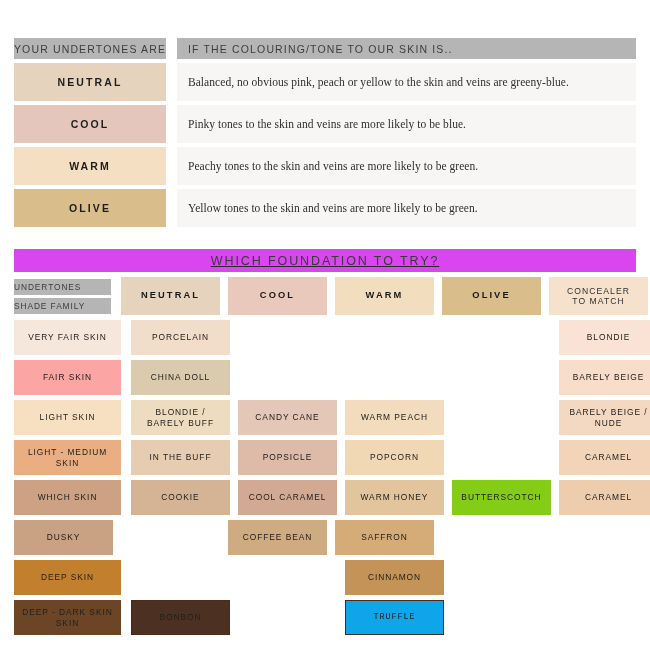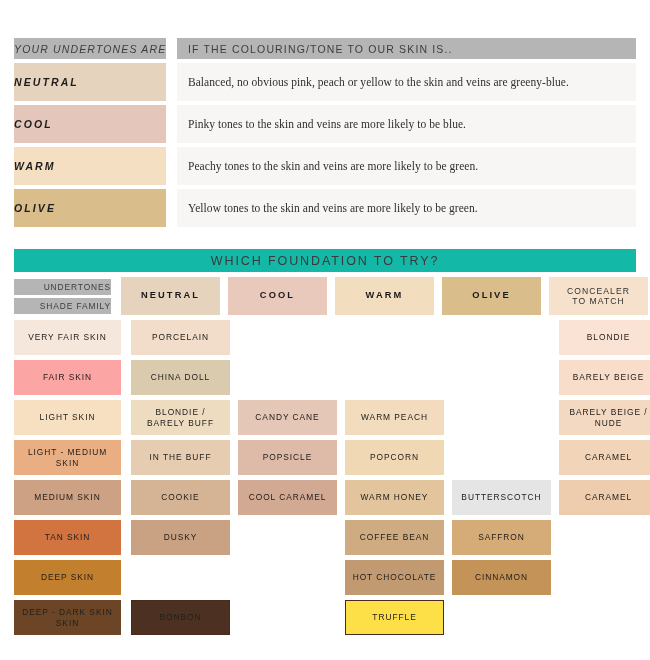--- a/index.html
+++ b/index.html
@@ -31,22 +31,22 @@
   .ut-row {
     display: flex;
     align-items: stretch;
     margin-bottom: 4px;
   }
   .ut-left {
     width: 152px;
     flex: 0 0 152px;
     display: flex;
     align-items: center;
+    justify-content: center;
     box-sizing: border-box;
-    font-style: italic;
   }
   .ut-right {
     flex: 1 1 auto;
     margin-left: 11px;
     display: flex;
     align-items: center;
     box-sizing: border-box;
     padding-left: 11px;
   }
   .ut-head-left, .ut-head-right {
@@ -140,21 +140,21 @@
     display: flex;
     flex-direction: column;
     justify-content: center;
     gap: 3px;
   }
   .head-stack .chip {
     background: #b5b5b5;
     height: 16px;
     display: flex;
     align-items: center;
-    justify-content: flex-end;
+    justify-content: flex-start;
   }
   .head-stack .chip span {
     font-size: 8.4px;
     letter-spacing: 0.9px;
     color: #3c3c3c;
     white-space: nowrap;
   }
   .fhead-cell span {
     font-weight: bold;
     font-size: 9.3px;
@@ -217,21 +217,21 @@
       <div class="ut-left ut-body-left" style="background: rgb(217, 189, 139);">
         <span>OLIVE</span>
       </div>
       <div class="ut-right ut-body-right">
         <span>Yellow tones to the skin and veins are more likely to be green.</span>
       </div>
     </div>
 
   </div>
 
-  <div class="section-banner" style="background: #14b8a6;">
+  <div class="section-banner" style="background: #d946ef; text-decoration: underline;">
     <span>WHICH FOUNDATION TO TRY?</span>
   </div>
 
   <div class="fgrid">
 
     <div class="fgrid-row fgrid-head">
       <div class="head-stack">
         <div class="chip">
           <span>UNDERTONES</span>
         </div>
@@ -336,42 +336,39 @@
           </div>
           <div class="fcell col-o empty">
             <span></span>
           </div>
           <div class="fcell col-k" style="background: rgb(242, 213, 184);">
             <span>CARAMEL</span>
           </div>
         </div>
         <div class="fgrid-row">
           <div class="fcell col-skin" style="background: rgb(205, 161, 131);">
-            <span>MEDIUM SKIN</span>
+            <span>WHICH SKIN</span>
           </div>
           <div class="fcell col-n" style="background: rgb(213, 180, 149);">
             <span>COOKIE</span>
           </div>
           <div class="fcell col-c" style="background: rgb(210, 169, 146);">
             <span>COOL CARAMEL</span>
           </div>
           <div class="fcell col-w" style="background: rgb(226, 197, 156);">
             <span>WARM HONEY</span>
           </div>
-          <div class="fcell col-o" style="background: #e5e5e5;">
+          <div class="fcell col-o" style="background: #84cc16;">
             <span>BUTTERSCOTCH</span>
           </div>
           <div class="fcell col-k" style="background: rgb(238, 205, 174);">
             <span>CARAMEL</span>
           </div>
         </div>
         <div class="fgrid-row">
-          <div class="fcell col-skin" style="background: rgb(209, 116, 63);">
-            <span>TAN SKIN</span>
-          </div>
           <div class="fcell col-n" style="background: rgb(201, 161, 131);">
             <span>DUSKY</span>
           </div>
           <div class="fcell col-c empty">
             <span></span>
           </div>
           <div class="fcell col-w" style="background: rgb(207, 171, 129);">
             <span>COFFEE BEAN</span>
           </div>
           <div class="fcell col-o" style="background: rgb(213, 171, 120);">
@@ -383,43 +380,40 @@
         </div>
         <div class="fgrid-row">
           <div class="fcell col-skin" style="background: rgb(194, 128, 47);">
             <span>DEEP SKIN</span>
           </div>
           <div class="fcell col-n empty">
             <span></span>
           </div>
           <div class="fcell col-c empty">
             <span></span>
-          </div>
-          <div class="fcell col-w" style="background: rgb(194, 154, 113);">
-            <span>HOT CHOCOLATE</span>
           </div>
           <div class="fcell col-o" style="background: rgb(196, 147, 87);">
             <span>CINNAMON</span>
           </div>
           <div class="fcell col-k empty">
             <span></span>
           </div>
         </div>
         <div class="fgrid-row">
           <div class="fcell col-skin" style="background: rgb(107, 69, 38);">
             <span>DEEP - DARK SKIN
 SKIN</span>
           </div>
           <div class="fcell col-n bordered" style="background: rgb(76, 49, 34);">
             <span>BONBON</span>
           </div>
           <div class="fcell col-c empty">
             <span></span>
           </div>
-          <div class="fcell col-w bordered" style="background: #fde047;">
+          <div class="fcell col-w bordered" style="background: #0ea5e9; font-family: Liberation Mono, monospace;">
             <span>TRUFFLE</span>
           </div>
           <div class="fcell col-o empty">
             <span></span>
           </div>
           <div class="fcell col-k empty">
             <span></span>
           </div>
         </div>
       </div>

